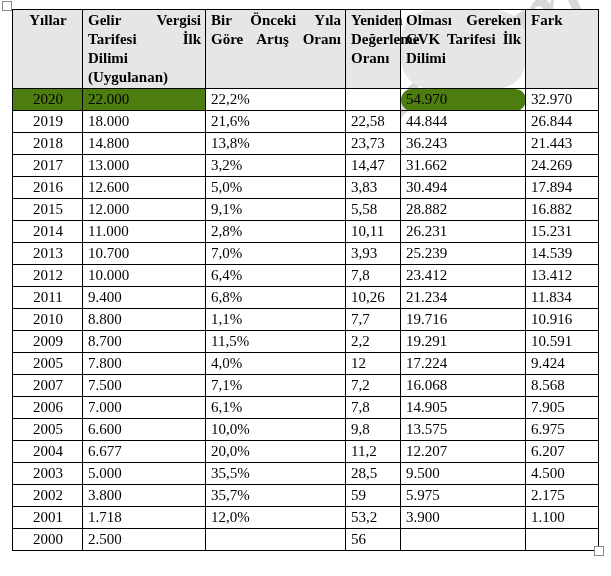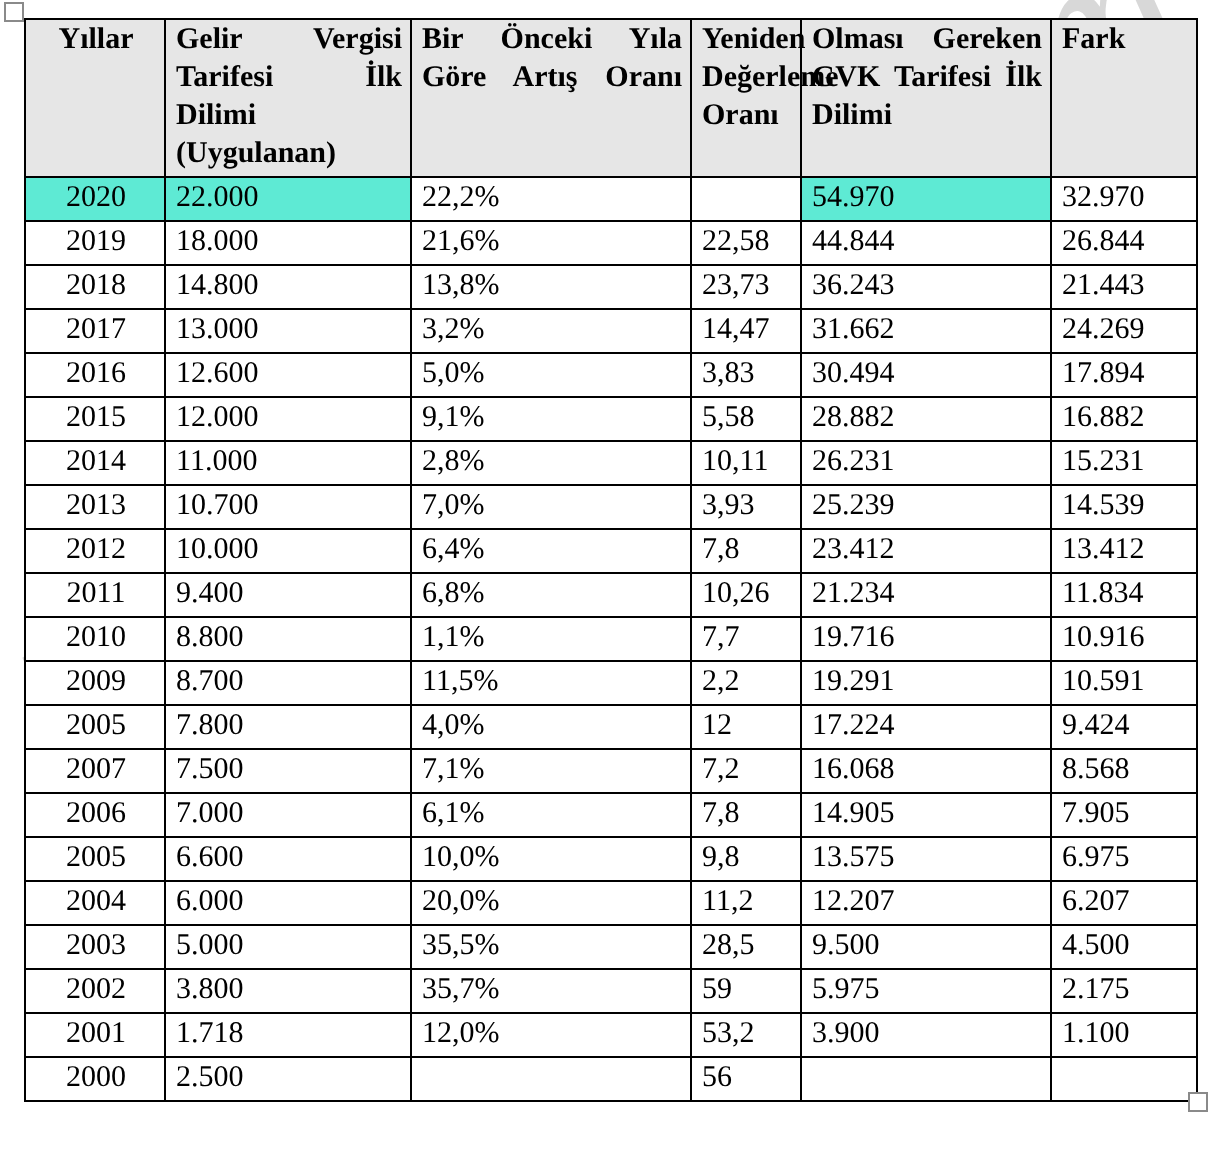--- a/index.html
+++ b/index.html
@@ -87,34 +87,34 @@
     text-align: right;
     text-align-last: left;
   }
   thead th.col-years { text-align: center; text-align-last: center; }
 
   
   .col-years       { width: 70px; }
   .col-applied     { width: 123px; }
   .col-increase    { width: 140px; }
   .col-reval       { width: 55px; }
-  .col-should      { width: 125px; }
+  .col-should      { width: 125px; border-radius: 30px; }
   .col-fark        { width: 73px; }
 
   
   tbody td {
     background: #ffffff;
     height: 21px;
     white-space: nowrap;
   }
   tbody td.cell-year {
     text-align: center;
   }
   tbody tr.row-highlight td.hl {
-    background: #5eead4;
+    background: #4d7c0f;
   }
   tbody td.empty { }
 </style>
 </head>
 <body>
 
 <div id="watermark-layer">
   <div id="watermark-text">Vergiyedair.com</div>
 </div>
 
@@ -256,21 +256,21 @@
         <tr>
           <td class="col-years cell-year">2005</td>
           <td class="col-applied">6.600</td>
           <td class="col-increase">10,0%</td>
           <td class="col-reval">9,8</td>
           <td class="col-should">13.575</td>
           <td class="col-fark">6.975</td>
         </tr>
         <tr>
           <td class="col-years cell-year">2004</td>
-          <td class="col-applied">6.000</td>
+          <td class="col-applied">6.677</td>
           <td class="col-increase">20,0%</td>
           <td class="col-reval">11,2</td>
           <td class="col-should">12.207</td>
           <td class="col-fark">6.207</td>
         </tr>
         <tr>
           <td class="col-years cell-year">2003</td>
           <td class="col-applied">5.000</td>
           <td class="col-increase">35,5%</td>
           <td class="col-reval">28,5</td>

